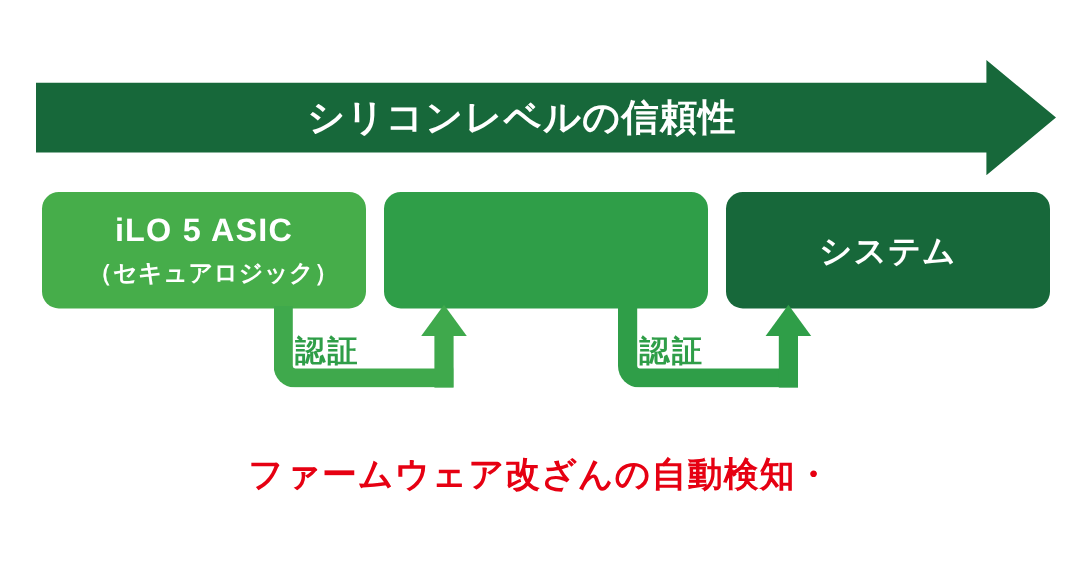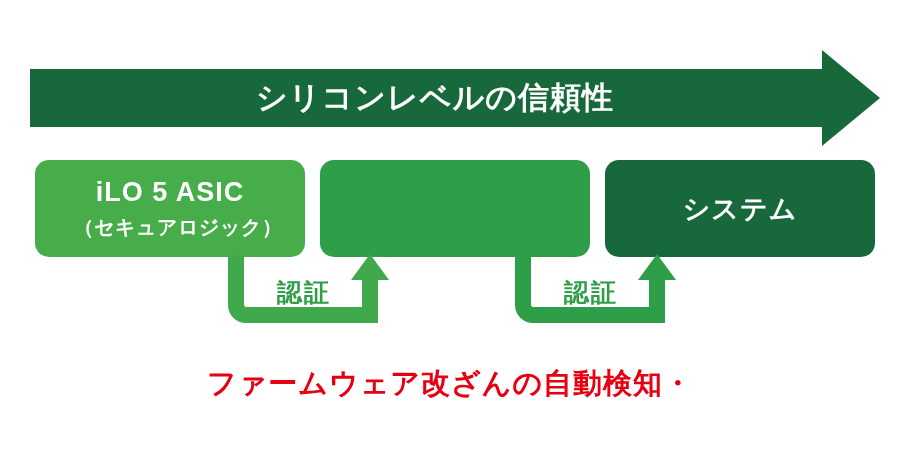--- a/index.html
+++ b/index.html
@@ -110,33 +110,32 @@
     border-bottom-width: 26px;
     border-bottom-style: solid;
   }
   .head1 { left: 351px; border-bottom-color: #3fa94c; }
   .head2 { left: 638px; border-bottom-color: #2f9e48; }
 
   .connector-label {
     position: absolute;
     top: 276px;
     width: 116px;
-    text-align: center;
     font-size: 25px;
     font-weight: bold;
     color: #2f9e48;
     letter-spacing: 2px;
   }
   .label1 { left: 246px; }
   .label2 { left: 533px; }
 
   
   .footnote {
     position: absolute;
-    top: 362px;
+    top: 375px;
     left: 0;
     width: 100%;
     text-align: center;
     color: #e60012;
     font-weight: bold;
     font-size: 29px;
     line-height: 1.45;
     letter-spacing: 1px;
   }
 </style>

